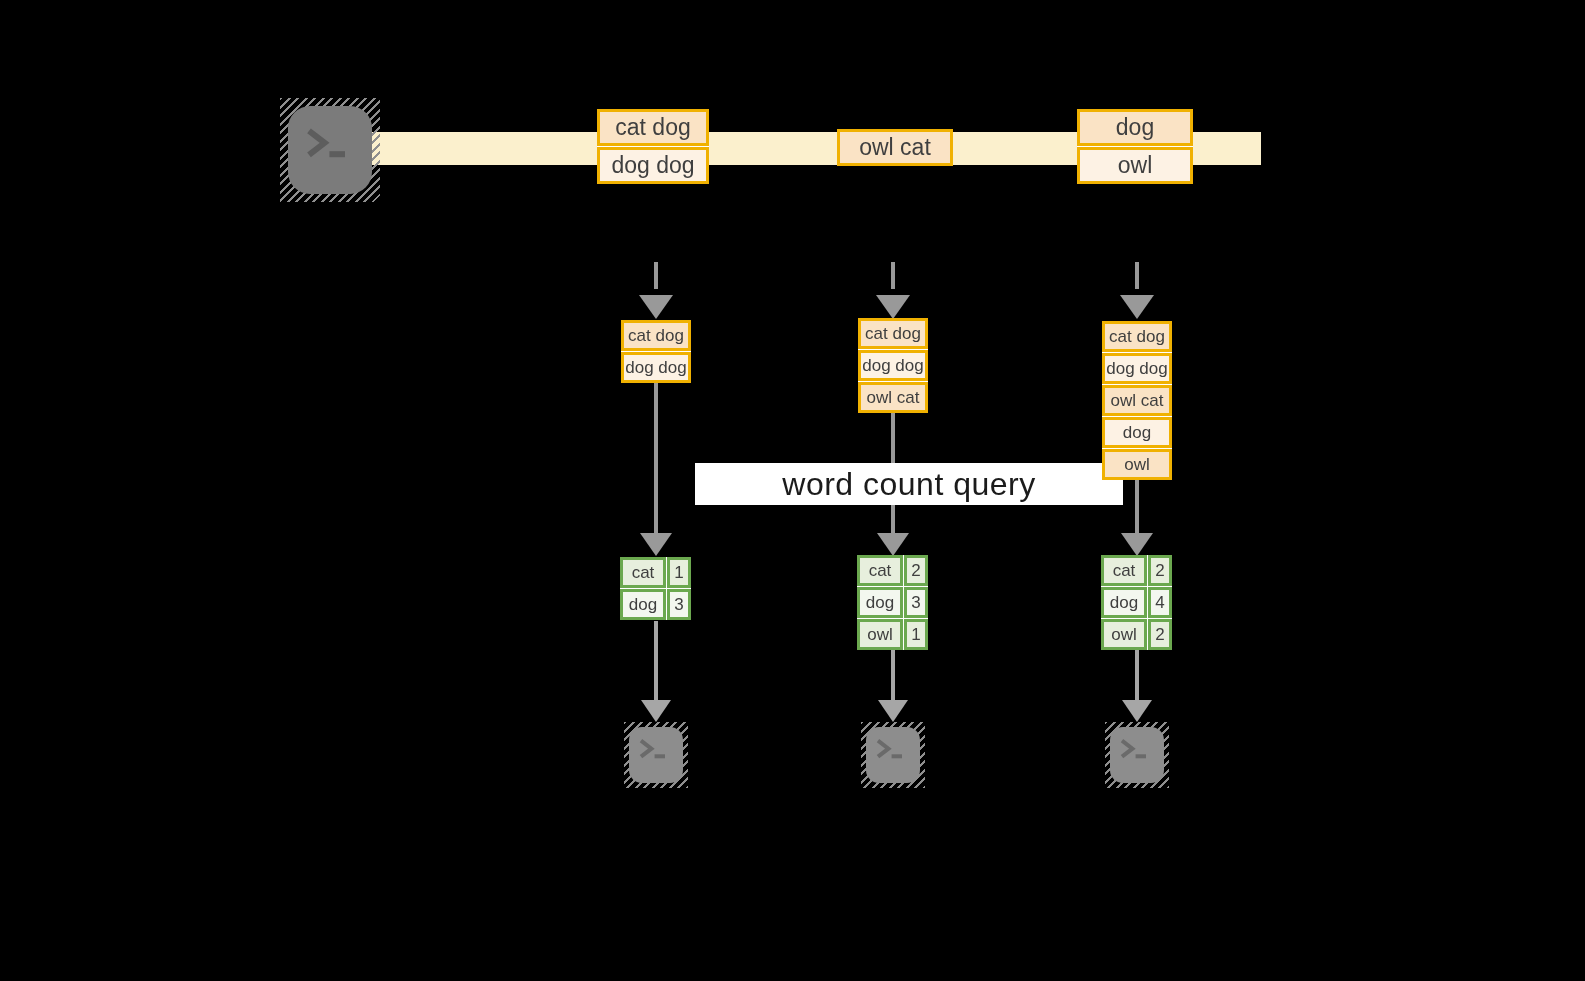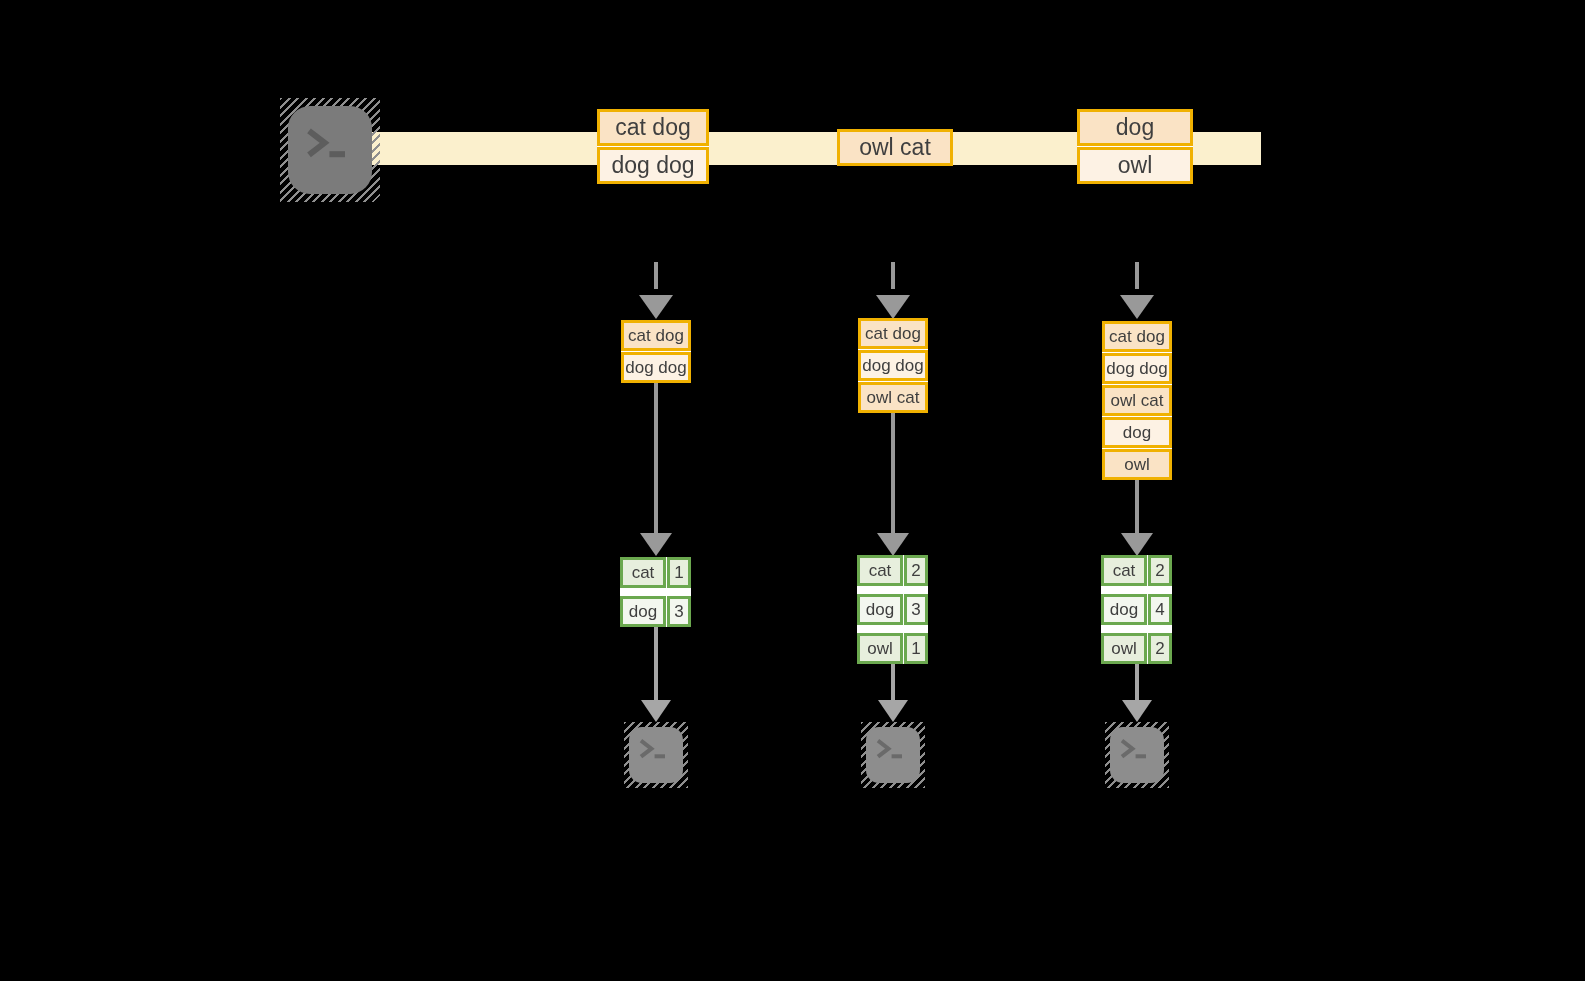--- a/index.html
+++ b/index.html
@@ -16,21 +16,21 @@
   
   .obox{position:absolute;display:flex;flex-direction:column;gap:1px;background:#fff;z-index:3;}
   .obox .cell{border:3px solid var(--amber-border,#F0B101);color:var(--text-dark,#3F3F3F);
     display:flex;align-items:center;justify-content:center;line-height:1;}
   .bcell{width:106px;height:31px;font-size:23px;}
   .bcell-w{width:110px;}
   .scell{width:64px;height:25px;font-size:17px;}
   .dark{background:var(--peach-dark,#FAE3C5);}
   .light{background:var(--peach-light,#FDF2E4);}
   
-  .gtable{position:absolute;display:flex;flex-direction:column;gap:8px;background:#fff;z-index:3;}
+  .gtable{position:absolute;display:flex;flex-direction:column;gap:1px;background:#fff;z-index:3;}
   .gtable .grow{display:flex;gap:1px;}
   .gtable .gcell{border:3px solid var(--green-border,#6BA84F);color:var(--text-dark,#3F3F3F);
     height:25px;display:flex;align-items:center;justify-content:center;font-size:17px;line-height:1;}
   .gword{width:40px;}
   .gnum{width:18px;}
   .gdark{background:var(--green-dark,#E7EFDD);}
   .glight{background:var(--green-light,#F3F7EF);}
   
   .line{position:absolute;width:4px;background:var(--arrow-gray,#999);z-index:1;}
   .bline{background:var(--arrow-gray-light,#A6A6A6);}
@@ -124,20 +124,21 @@
   </div>
   <div>
     <div class="line" style="left:891px;top:413px;height:120px;"></div>
     <div class="mhead" style="left:877px;top:533px;"></div>
   </div>
   <div>
     <div class="line" style="left:1135px;top:480px;height:53px;"></div>
     <div class="mhead" style="left:1121px;top:533px;"></div>
   </div>
 
+  <div class="query-label">word count query</div>
 
   <div class="gtable" style="left:620px;top:557px;">
     <div class="grow">
       <div class="gcell gword gdark">cat</div>
       <div class="gcell gnum  gdark">1</div>
     </div>
     <div class="grow">
       <div class="gcell gword glight">dog</div>
       <div class="gcell gnum  glight">3</div>
     </div>

